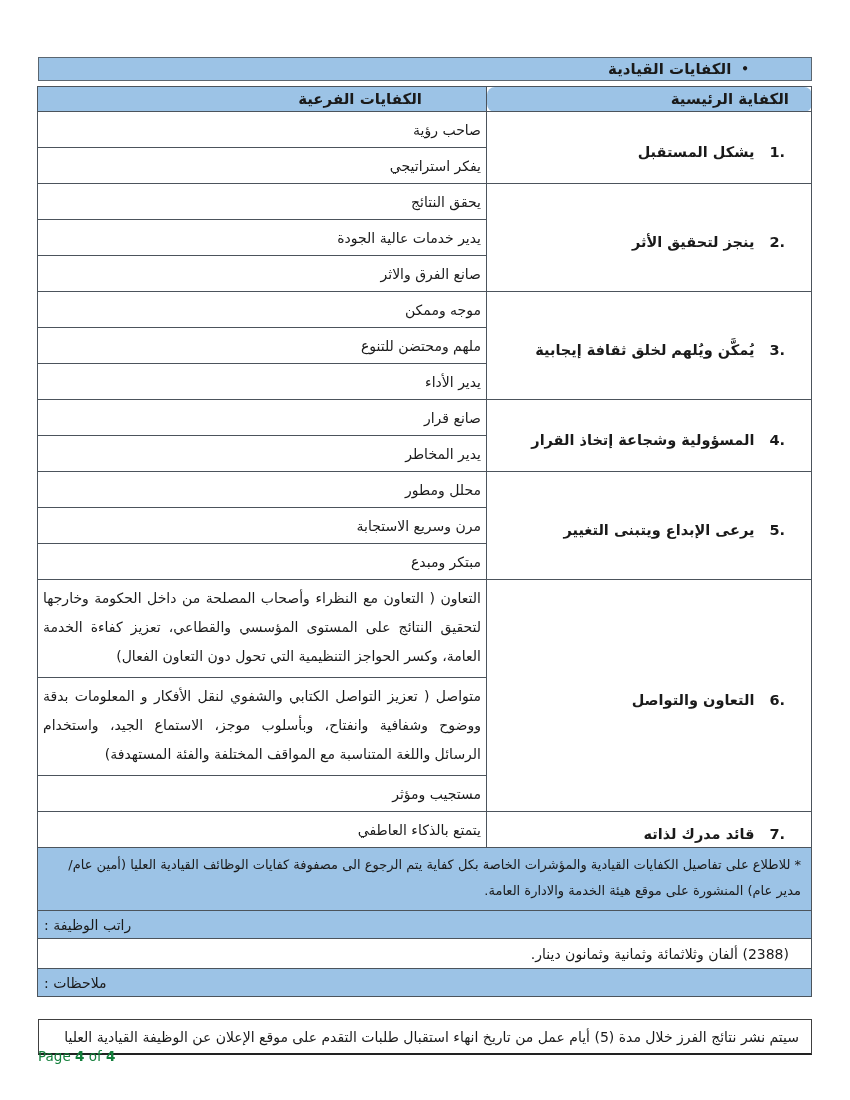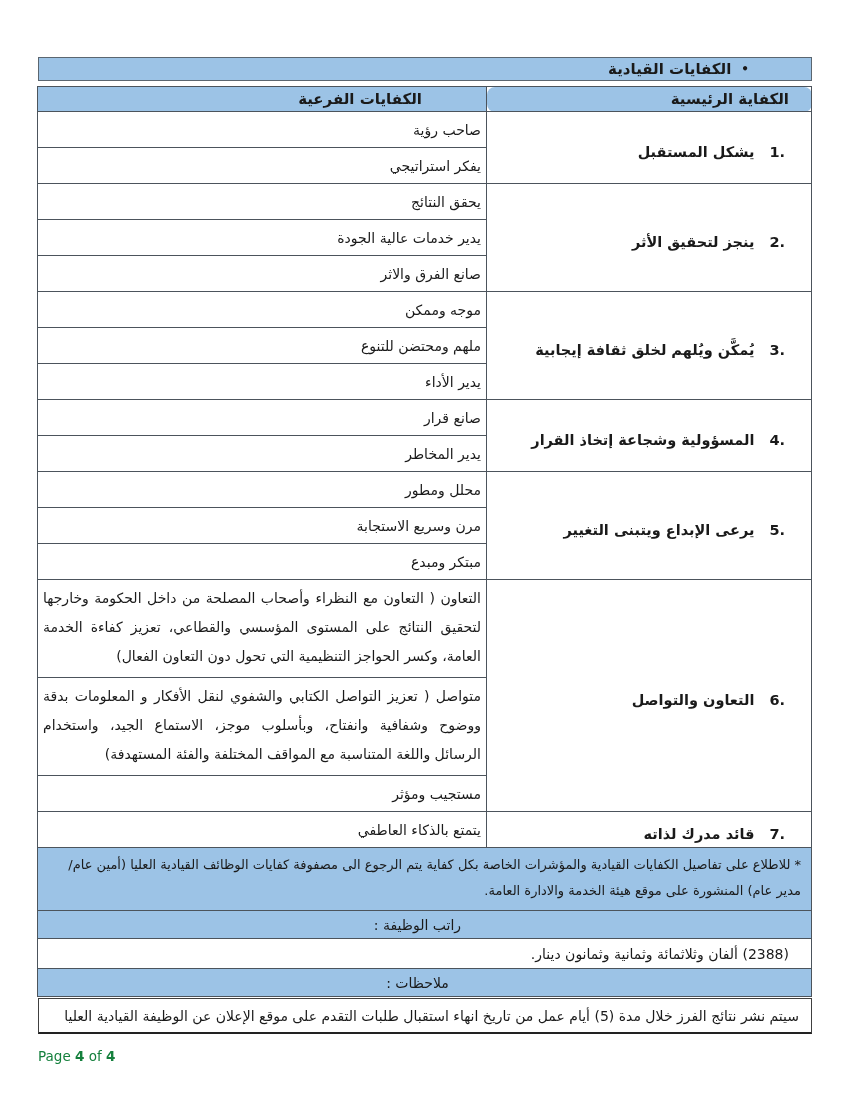--- a/index.html
+++ b/index.html
@@ -50,26 +50,26 @@
   }
   td.sub.para{
     height:auto;line-height:29px;padding:4px 5px 6px;text-align:justify;
     text-align-last:right;
   }
   td.blue{background:#9CC3E6;}
   td.note-row{
     background:#9CC3E6;font-size:13px;line-height:26px;
     padding:4px 10px 6px;text-align:right;
   }
-  td.label-row{height:28px;padding:1px 20px 1px 6px;text-align:center;font-size:14px;}
+  td.label-row{height:28px;padding:1px 20px 1px 6px;text-align:left;font-size:14px;}
   td.value-row{height:30px;padding:1px 22px 1px 6px;font-size:14px;}
 
   
   .final-box{
-    margin-top:1px;border:1px solid #404040;border-bottom:2px solid #222;
+    margin-top:22px;border:1px solid #404040;border-bottom:2px solid #222;
     min-height:36px;display:flex;align-items:center;
     padding:2px 12px 2px 8px;box-sizing:border-box;
     font-size:14px;text-align:right;direction:rtl;
   }
 
   .footer{
     position:absolute;left:38px;top:1048px;direction:ltr;
     font-size:13.5px;color:#15803d;
   }
   .footer b{font-weight:bold;}

